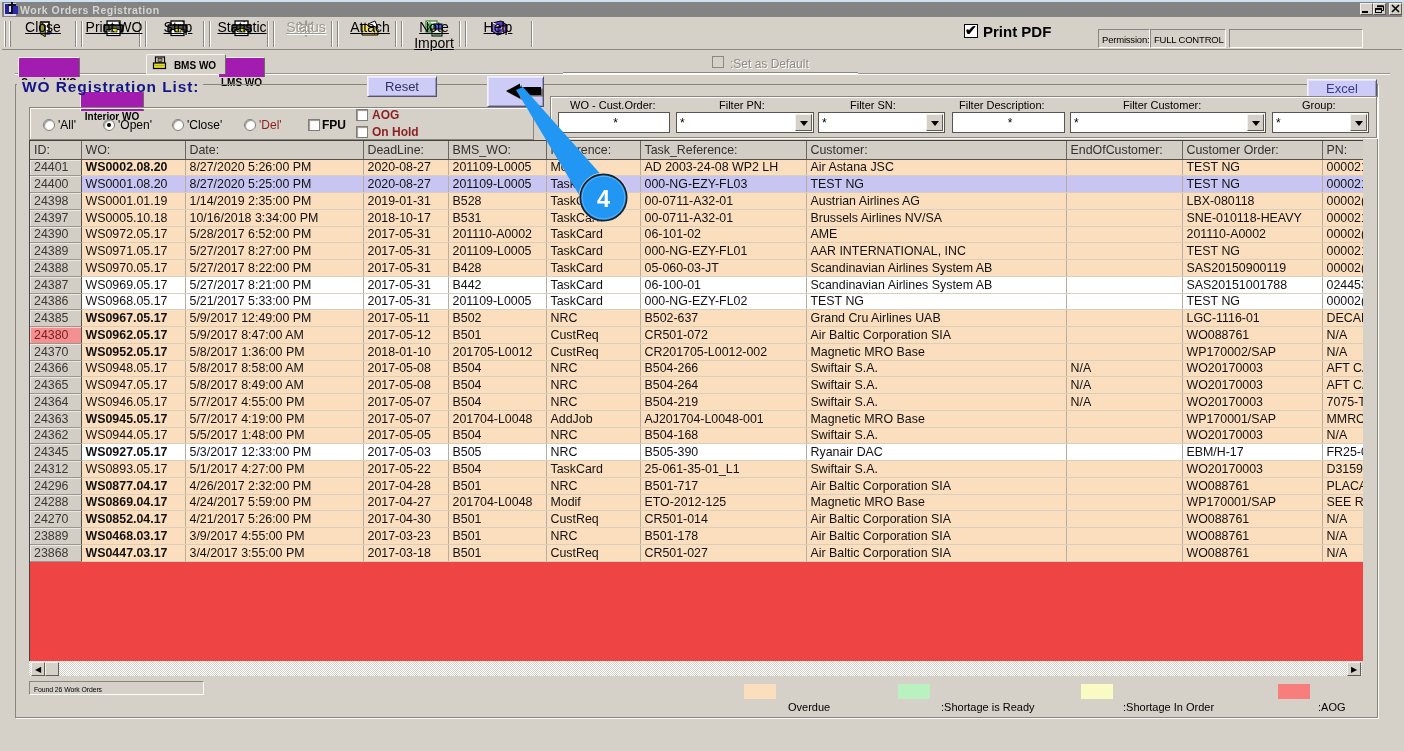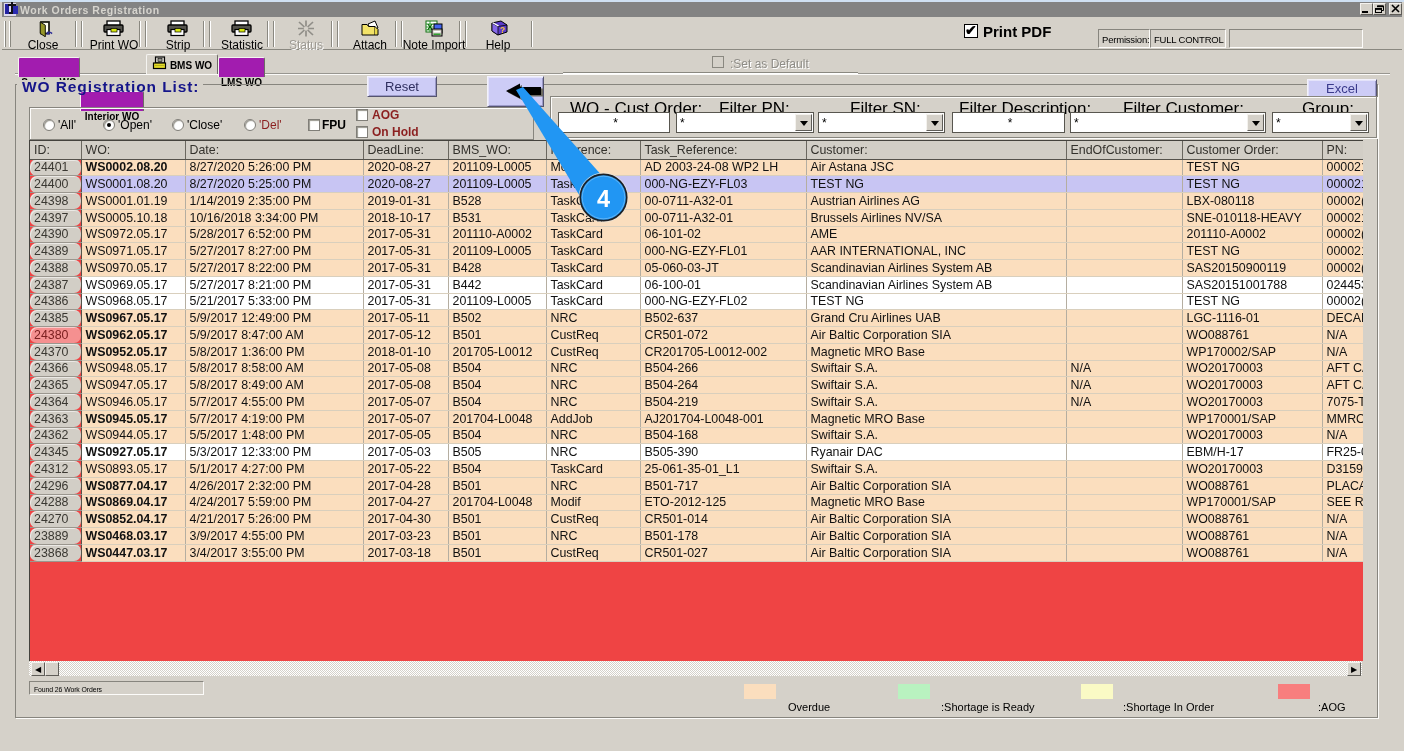--- a/index.html
+++ b/index.html
@@ -9,21 +9,21 @@
 
 #topline { left:0; top:0; width:1404px; height:2px; background:#cfe0f2; }
 #titlebar { left:2px; top:2px; width:1400px; height:15px; background:#838383; }
 #titletext { left:20px; top:4px; font-size:10.5px; font-weight:bold; color:#d6d4ce; letter-spacing:0.5px;}
 .winbtn { top:3px; width:13px; height:12px; background:#d5d1c9; border:1px solid; border-color:#f4f2ee #5f5d58 #5f5d58 #f4f2ee; color:#000; font-size:9px; text-align:center; line-height:10px; font-weight:bold;}
 
 #toolbar { left:2px; top:17px; width:1400px; height:33px; background:#d5d1c9; border-bottom:1px solid #8a8880;}
 .grip { top:21px; width:2px; height:26px; border-left:1px solid #fff; border-right:1px solid #8a8880;}
 .tbsep { top:21px; width:2px; height:26px; border-left:1px solid #8a8880; border-right:1px solid #fff;}
 .tbbtn { top:18px; width:64px; height:31px; text-align:center; }
-.tbbtn .lbl { position:absolute; left:0; width:100%; top:20px; font-size:12px; color:#000; }
+.tbbtn .lbl { position:absolute; left:0; width:100%; top:1px; font-size:14px; color:#000;text-decoration:underline; }
 .tbbtn.dis .lbl { color:#9d9a93; text-shadow:1px 1px 0 #fff; }
 .tbico { position:absolute; left:50%; transform:translateX(-50%); top:2px; }
 
 .tab { top:57px; height:17px; background:#a21caf; border-top:1px solid #f5f4f1; border-left:1px solid #f5f4f1; border-right:1px solid #6d6b66; font-size:10px; font-weight:bold; text-align:center; padding-top:19px; border-top-left-radius:2px; border-top-right-radius:2px; white-space:nowrap;}
 #tabactive { top:54px; height:20px; z-index:3; padding-top:5px; border-bottom:none; background:#d5d1c9;}
 #tabline { left:15px; top:73px; width:1375px; height:2px; border-top:1px solid #989690; border-bottom:1px solid #fbfaf8; }
 
 #setdef-line { left:563px; top:72px; width:295px; height:2px; border-top:1px solid #8a8880; border-bottom:1px solid #fff;}
 #setdef-box { left:712px; top:56px; width:12px; height:12px; border:1px solid #8a8880; background:#d5d1c9;}
 #setdef-lbl { left:730px; top:57px; font-size:12px; color:#8f8d87; text-shadow:1px 1px 0 #fff;}
@@ -42,30 +42,30 @@
 #btn-reset { left:367px; top:76px; width:70px; height:21px; font-size:13px; color:#2f2f5f; padding-top:2px;}
 #btn-arrow { left:487px; top:76px; width:57px; height:31px; }
 #btn-excel { left:1307px; top:79px; width:70px; height:19px; font-size:13px; color:#3a3a8c; padding-top:1px;}
 
 .radio { width:12px; height:12px; border-radius:50%; background:#fff; border:1px solid #807e78; box-shadow:inset 1px 1px 1px #9a988f;}
 .radio.sel::after { content:""; position:absolute; left:3px; top:3px; width:4px; height:4px; border-radius:50%; background:#000;}
 .rlbl { top:118px; font-size:12px; color:#000;}
 .chk { width:12px; height:12px; background:#fff; border:1px solid #807e78; box-shadow:inset 1px 1px 1px #9a988f;}
 .maroon { color:#8b1f1f; font-weight:bold; }
 
-.flabel { top:99px; font-size:17px; color:#000; }
+.flabel { top:99px; font-size:11px; color:#000; }
 .finput { top:112px; height:21px; background:#fff; border:1px solid #58564f; font-size:12px; padding:3px 0 0 3px; color:#000;}
 .combo-arrow { position:absolute; right:1px; top:1px; width:17px; height:17px; background:#d5d1c9; border:1px solid; border-color:#f4f2ee #5f5d58 #5f5d58 #f4f2ee; }
 .combo-arrow::after { content:""; position:absolute; left:4px; top:6px; border:4px solid transparent; border-top:5px solid #000; }
 
 #grid { left:29px; top:140px; width:1334px; height:521px; border-top:1.5px solid #44423d; border-left:1.5px solid #44423d; background:#ef4444; overflow:hidden;}
 #grid table { border-collapse:collapse; table-layout:fixed; width:1334px; font-size:12.4px; }
 #grid td { height:16.75px; padding:0 0 0 4px; overflow:hidden; white-space:nowrap; border-right:1px solid #b5aea1; border-bottom:1px solid #d9cfbd; color:#111;}
 #grid tr.hdr td { background:#d2cec6; border-right:1px solid #6a675f; border-bottom:1.5px solid #55524b; color:#33312c; height:18px;}
-#grid td.idc { background:#d2cec6; border-right:1.5px solid #55524b; border-bottom:1px solid #9a968e; color:#3a3832; box-shadow:inset 1px 1px 0 rgba(255,255,255,0.55);border-radius:7px;}
+#grid td.idc { background:#d2cec6; border-right:1.5px solid #55524b; border-bottom:1px solid #9a968e; color:#3a3832; box-shadow:inset 1px 1px 0 rgba(255,255,255,0.55);}
 tr.pe td { background:#fbdebe; }
 tr.wh td { background:#ffffff; }
 tr.sel td { background:#c8c5f3; color:#202060;}
 tr.sel td.idc { background:#d2cec6; color:#3a3832;}
 td.red { background:#f59090 !important; color:#7b2020 !important;}
 .bold { font-weight:bold; }
 
 #hscroll { left:29px; top:661px; width:1333px; height:15px; background-color:#d5d1c9; background-image:linear-gradient(45deg, #fff 25%, transparent 25%, transparent 75%, #fff 75%), linear-gradient(45deg, #fff 25%, transparent 25%, transparent 75%, #fff 75%); background-size:2px 2px; background-position:0 0, 1px 1px;}
 .sbtn { top:662px; width:14px; height:14px; background:#d5d1c9; border:1px solid; border-color:#f4f2ee #5f5d58 #5f5d58 #f4f2ee; text-align:center; font-size:8px; line-height:13px; color:#000;}
 
@@ -190,21 +190,21 @@
         <path d="M11,6.5 L20,5" stroke="#000" stroke-width="0.8" fill="none"></path>
         <path d="M5,3 L6,2.2 L12,5.6 L11,6.5 Z" fill="#fff" stroke="none"></path>
         <text x="13" y="12.5" font-size="8.5" font-weight="bold" fill="#f8c838">?</text>
       </svg></span>
     <span class="lbl">Help</span>
   </div>
 
 <div class="abs" id="tabline"></div>
 <div class="abs tab" style="left:18px; width:62px;">Service WO</div>
 <div class="abs tab" style="left:80px; width:64px;margin-top:34px;">Interior WO</div>
-<div class="abs tab" id="tabactive" style="left:146px; width:72px; padding-left:18px;">BMS WO</div>
+<div class="abs tab" id="tabactive" style="left:146px; width:80px; padding-left:18px;">BMS WO</div>
 <div class="abs tab" style="left:218px; width:47px;">LMS WO</div>
 <div class="abs" id="bmsicon" style="left:152px; top:56px; z-index:4;"><svg width="15" height="14">
       <rect x="3.5" y="1" width="9" height="6" fill="#d8d4cc" stroke="#000" stroke-width="1.2"></rect>
       <rect x="6" y="2.5" width="4" height="3" fill="#9a9a92" stroke="#000" stroke-width="0.6"></rect>
       <rect x="1.5" y="7" width="12" height="5.5" fill="#e2da28" stroke="#000" stroke-width="1.2"></rect>
       <path d="M3,9.5 L12,9.5" stroke="#b8b020" stroke-width="1"></path>
     </svg></div>
 
 <div class="abs" id="setdef-line"></div>
 <div class="abs" id="setdef-box"></div>

